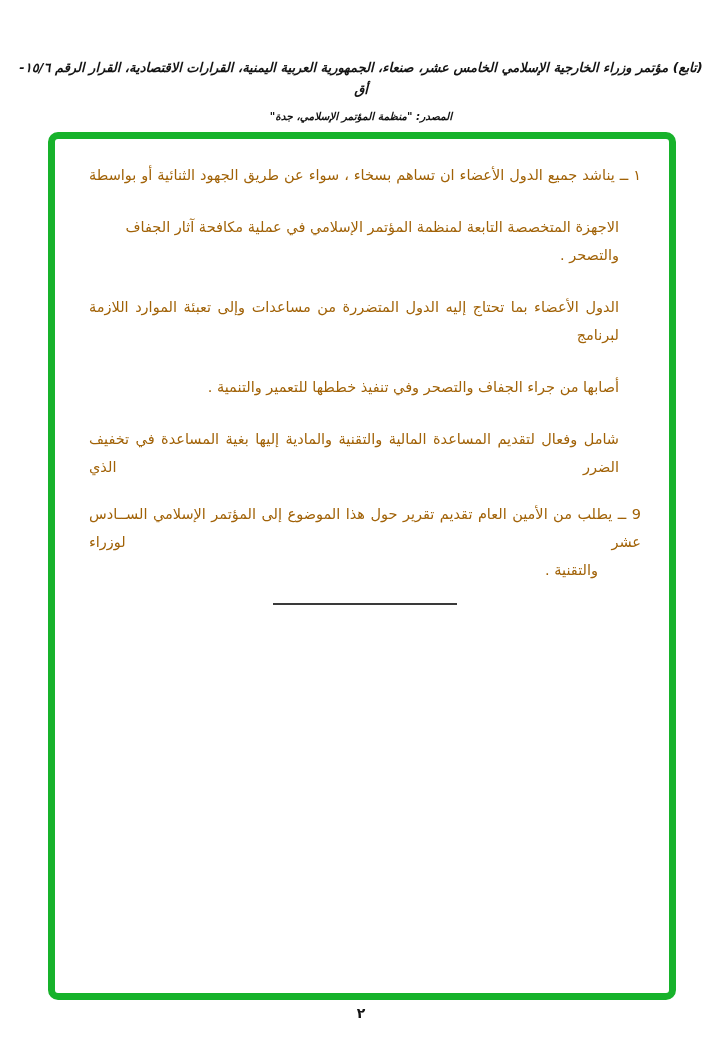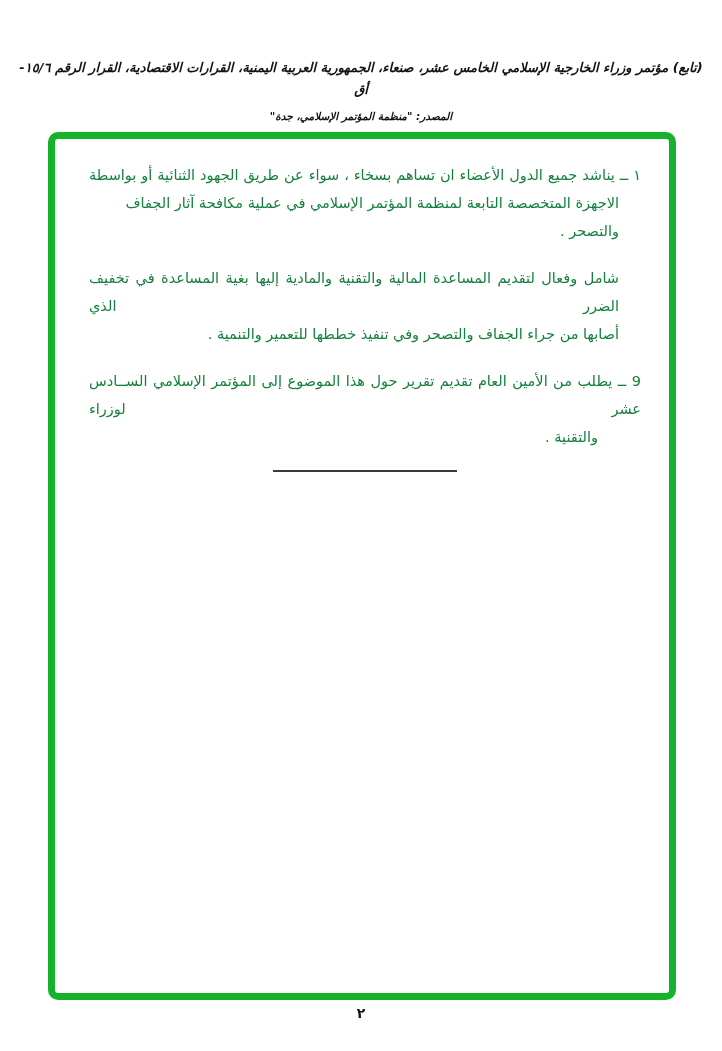--- a/index.html
+++ b/index.html
@@ -51,37 +51,38 @@
     box-sizing: border-box;
     border: 7px solid #17b22b;
     border-radius: 10px;
     background: #ffffff;
   }
   .res-content {
     direction: rtl;
     padding: 22px 28px 0 34px;
     font-size: 14.5px;
     line-height: 28px;
-    color: #15803d;
+    color: #a16207;
   }
   .para {
     margin: 0 0 19px 0;
   }
   .tline {
     direction: rtl;
     unicode-bidi: embed;
   }
   
   .l-just {
     text-align: justify;
     text-align-last: justify;
   }
   
   .l-cont {
     padding-right: 22px;
+    margin-top: 24px;
   }
   
   .l-end {
     text-align: right;
   }
   
   .l-deep {
     padding-right: 43px;
   }
   .divider {
@@ -114,22 +115,23 @@
 
   <div class="res-box" style="border-color: rgb(23, 178, 43);">
     <div class="res-content">
 
       <div class="para">
         <div class="tline l-just">١ ــ يناشد جميع الدول الأعضاء ان تساهم بسخاء ، سواء عن طريق الجهود الثنائية أو بواسطة</div>
         <div class="tline l-cont l-end">الاجهزة المتخصصة التابعة لمنظمة المؤتمر الإسلامي في عملية مكافحة آثار الجفاف والتصحر .</div>
       </div>
 
       <div class="para">
+        <div class="tline l-cont l-just">الدول الأعضاء بما تحتاج إليه الدول المتضررة من مساعدات وإلى تعبئة الموارد اللازمة لبرنامج</div>
+        <div class="tline l-cont l-end">أصابها من جراء الجفاف والتصحر وفي تنفيذ خططها للتعمير والتنمية .</div>
         <div class="tline l-cont l-just">شامل وفعال لتقديم المساعدة المالية والتقنية والمادية إليها بغية المساعدة في تخفيف الضرر الذي</div>
-        <div class="tline l-cont l-end">أصابها من جراء الجفاف والتصحر وفي تنفيذ خططها للتعمير والتنمية .</div>
       </div>
 
       <div class="para">
         <div class="tline l-just">9 ــ يطلب من الأمين العام تقديم تقرير حول هذا الموضوع إلى المؤتمر الإسلامي الســادس عشر لوزراء</div>
         <div class="tline l-deep l-end">والتقنية .</div>
       </div>
 
       <div class="divider"></div>
 
     </div>

